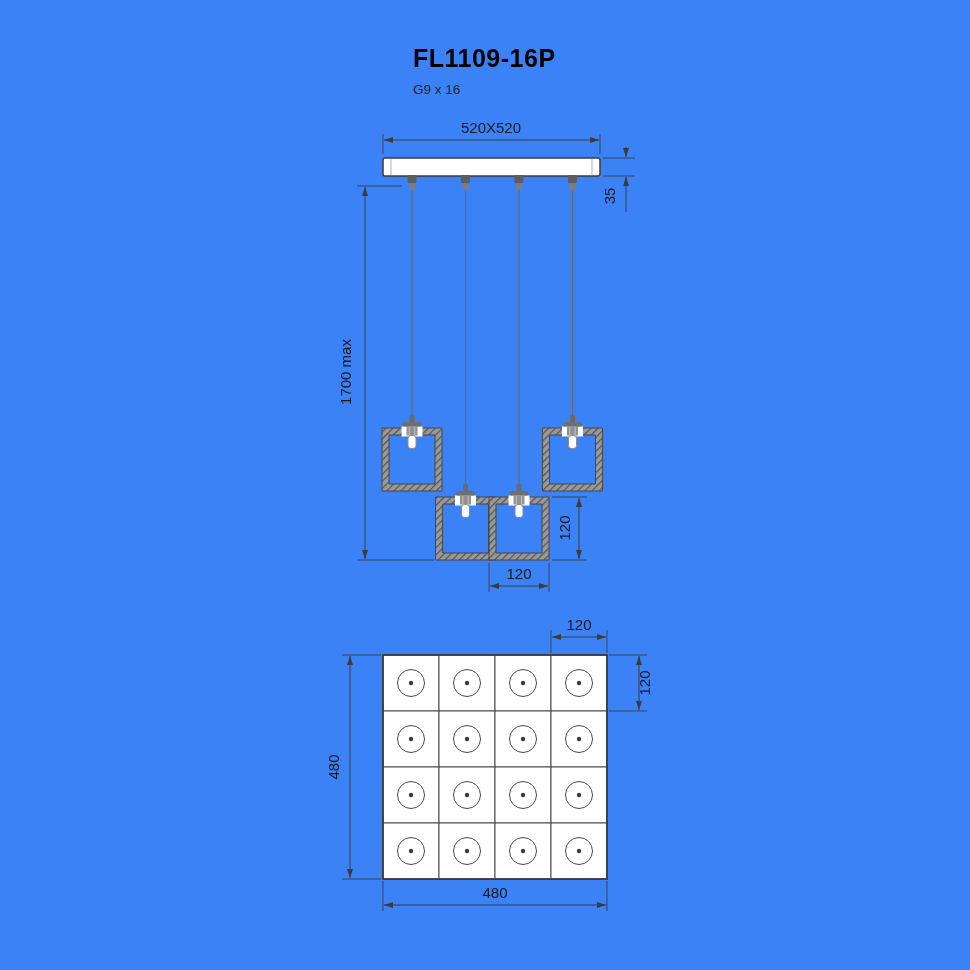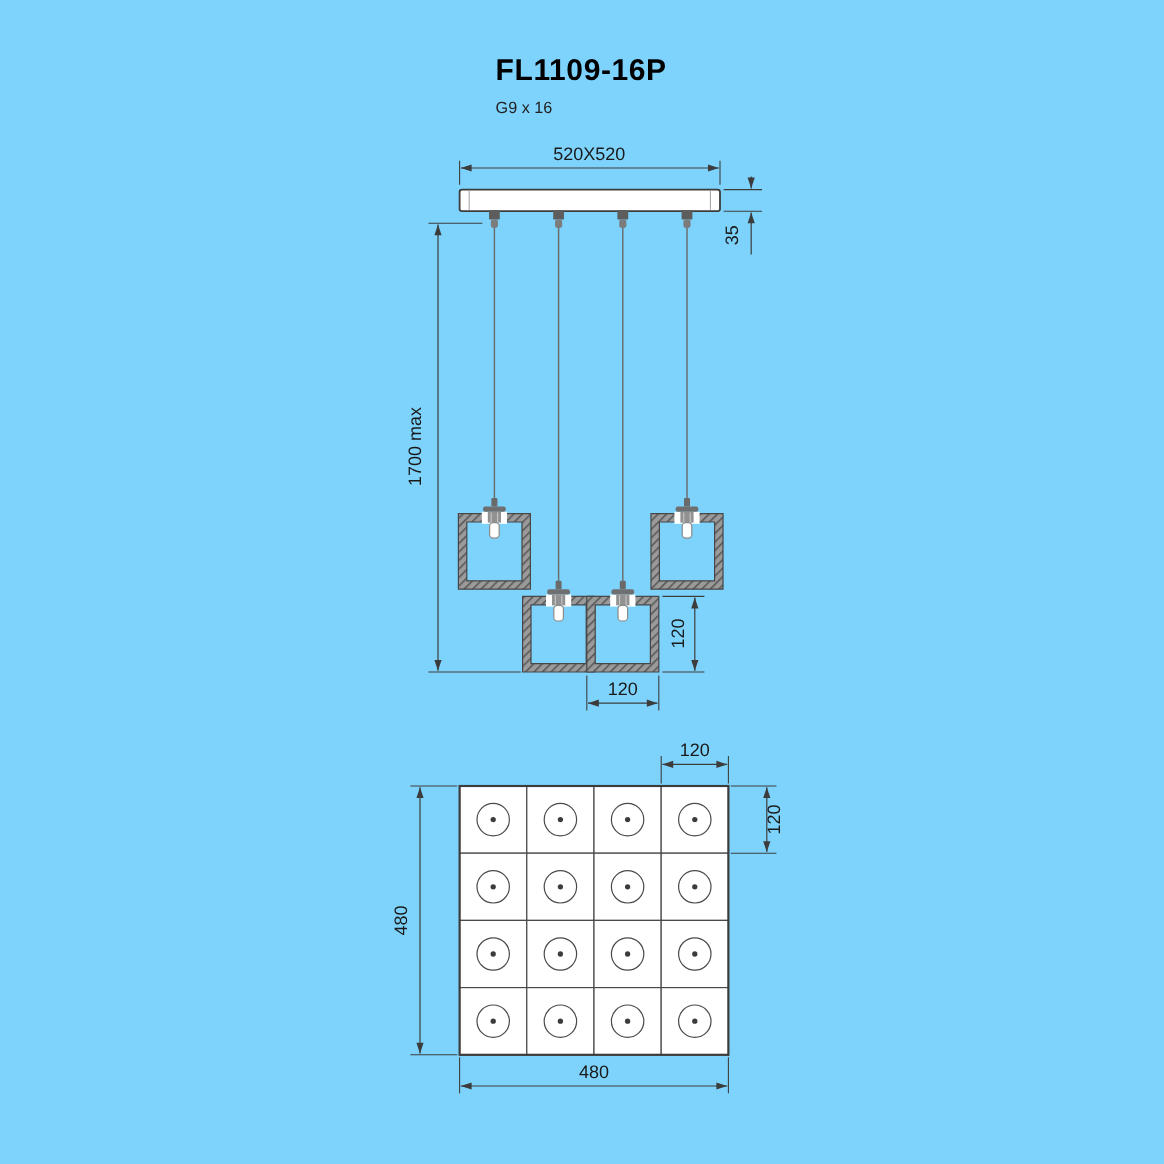--- a/index.html
+++ b/index.html
@@ -2,21 +2,21 @@
 <html><head>
 <meta charset="utf-8">
 <style>
   * { margin: 0; padding: 0; box-sizing: border-box; }
   html, body { background: #ffffff; }
   body {
     width: 970px; height: 970px;
     font-family: "Liberation Sans", "DejaVu Sans", sans-serif;
     overflow: hidden;
   }
-  .canvas { position: relative; width: 970px; height: 970px; background: #7dd3fc; }
+  .canvas { position: relative; width: 970px; height: 970px; background: #3b82f6; }
   svg { display: block; }
   svg text { font-family: "Liberation Sans", "DejaVu Sans", sans-serif; fill: #1a1a1a; }
   .title-text { font-size: 25px; font-weight: 700; fill: #000000; letter-spacing: 0.5px; }
   .subtitle-text { font-size: 13.5px; fill: #222222; }
   .dim-text { font-size: 15px; fill: #1a1a1a; }
   .dline { stroke: #3c3c3c; stroke-width: 1; fill: none; }
   .ext { stroke: #3c3c3c; stroke-width: 0.9; fill: none; }
   .cable { stroke: #6b6b6b; stroke-width: 1.2; }
   .plate { fill: #ffffff; stroke: #3c3c3c; stroke-width: 1.5; }
   .plate-tick { stroke: #a8a8a8; stroke-width: 0.9; }

